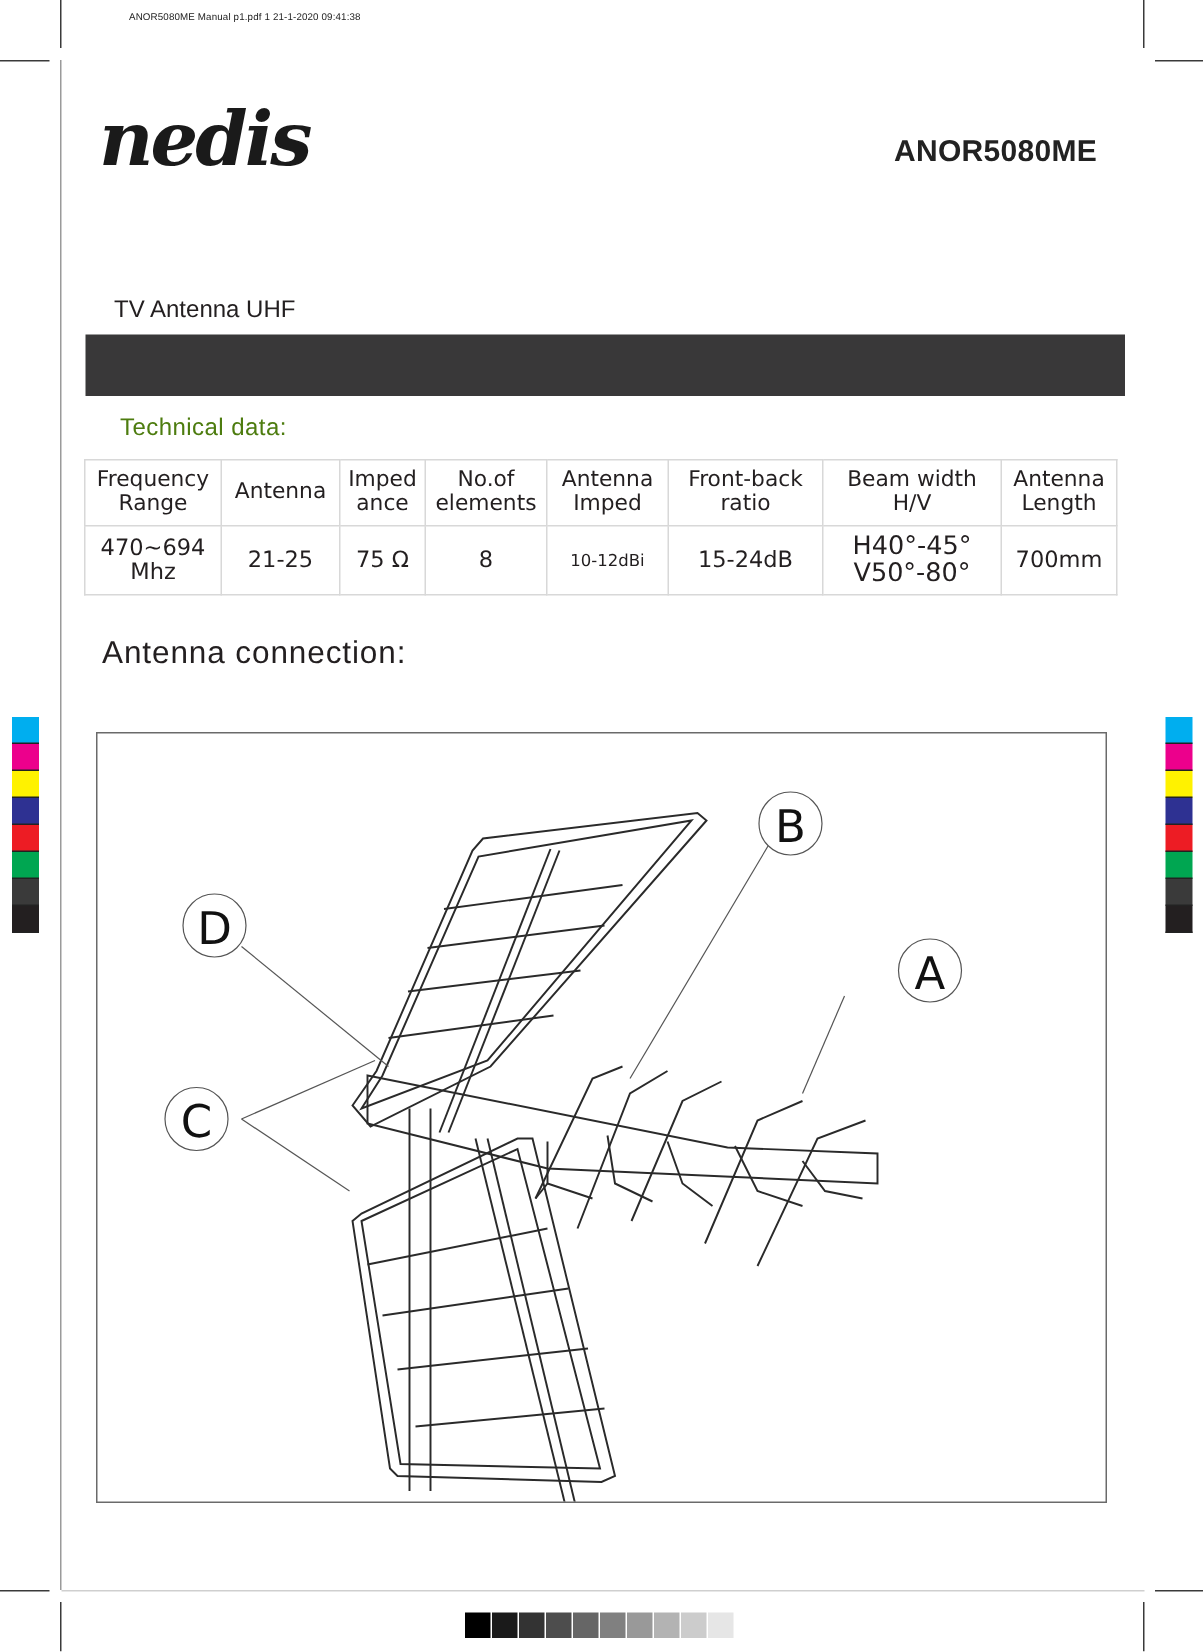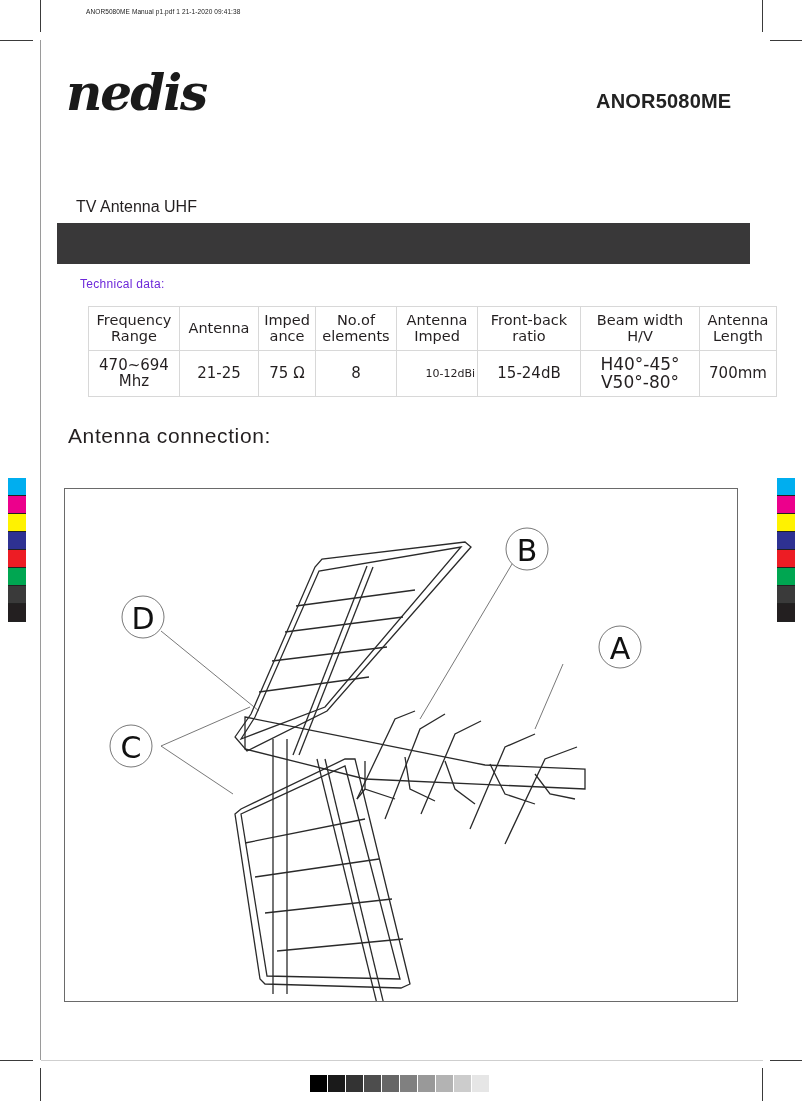--- a/index.html
+++ b/index.html
@@ -6,26 +6,26 @@
   body{width:802px;height:1101px;position:relative;overflow:hidden;font-family:"Liberation Sans",sans-serif;color:#231f20;}
   .crop-v{position:absolute;width:1px;background:#3a3a3a;}
   .crop-h{position:absolute;height:1px;background:#3a3a3a;}
   .page-v{position:absolute;width:1px;background:#9a9a9a;}
   .page-h{position:absolute;height:1px;background:#cfcfcf;}
   .slug{position:absolute;left:86px;top:8px;font-size:6.5px;color:#222;letter-spacing:0.1px;}
   .logo{position:absolute;left:64px;top:66px;text-decoration:underline;}
   .model{position:absolute;left:596px;top:90px;font-size:20px;font-weight:bold;color:#222;letter-spacing:0.2px;}
   .subtitle{position:absolute;left:76px;top:198px;font-size:16px;color:#231f20;}
   .darkbar{position:absolute;left:57px;top:223px;width:693px;height:41px;background:#393839;}
-  .tech{position:absolute;left:80px;top:277px;font-size:12px;color:#6d28d9;letter-spacing:0.3px;}
-  table.spec{position:absolute;left:56px;top:306px;border-collapse:collapse;font-family:"DejaVu Sans",sans-serif;margin-left:32px;}
+  .tech{position:absolute;left:80px;top:277px;font-size:16px;color:#4d7c0f;letter-spacing:0.3px;}
+  table.spec{position:absolute;left:56px;top:306px;border-collapse:collapse;font-family:"DejaVu Sans",sans-serif;}
   table.spec td{border:1px solid #d8d8d8;text-align:center;color:#231f20;padding:0 2px;line-height:1.05;}
   table.spec tr.head td{height:43px;font-size:14.5px;}
   table.spec tr.vals td{height:45px;font-size:15px;}
-  table.spec td.small{font-size:11px !important;text-align:right;}
+  table.spec td.small{font-size:11px !important;}
   table.spec td.beam{font-size:17px !important;}
   .conn{position:absolute;left:68px;top:424px;font-size:21px;color:#231f20;letter-spacing:0.6px;}
   .figure{position:absolute;left:64px;top:488px;width:672px;height:512px;border:1px solid #6a6a6a;background:#fff;}
   .colorbar{position:absolute;width:18px;}
   .colorbar div{height:17px;border-bottom:1px solid #222;display:flex;align-items:center;justify-content:center;font-size:3px;color:#000;}
   .graybar{position:absolute;left:310px;top:1075px;display:flex;}
   .graybar div{width:17px;height:17px;margin-right:1px;}
 </style>
 </head>
 <body>

